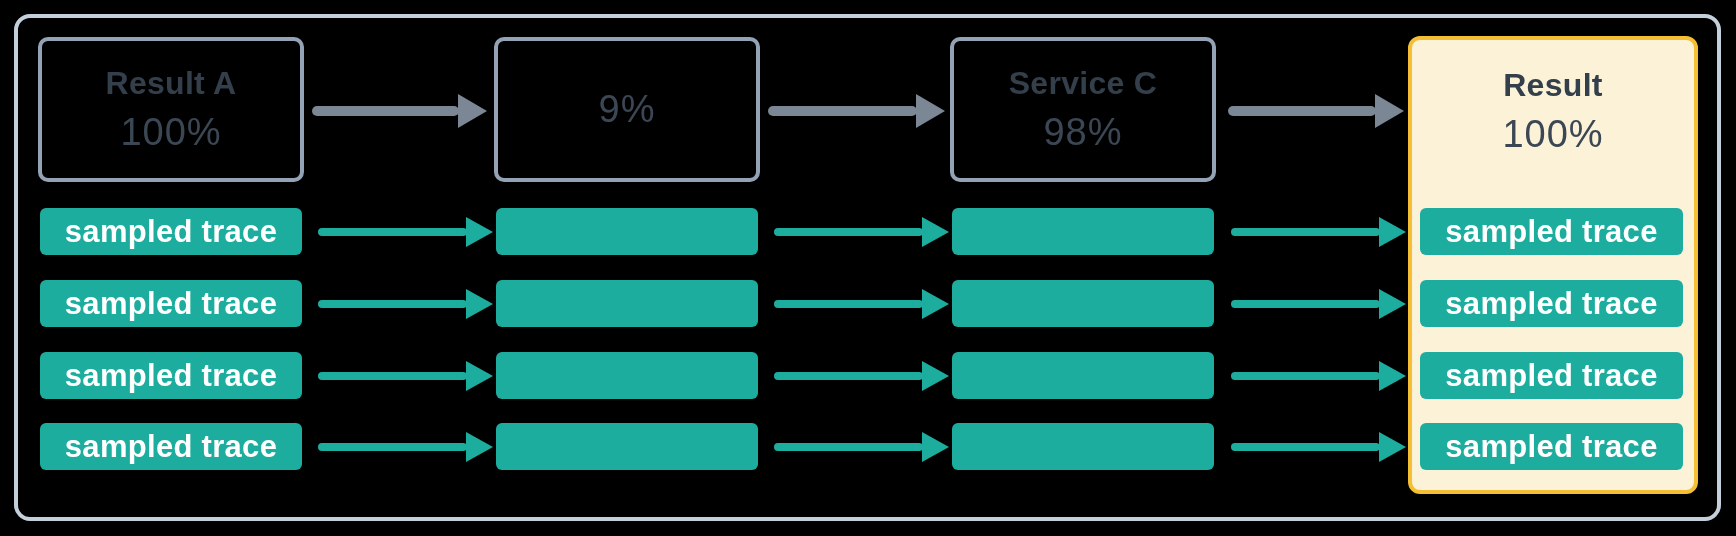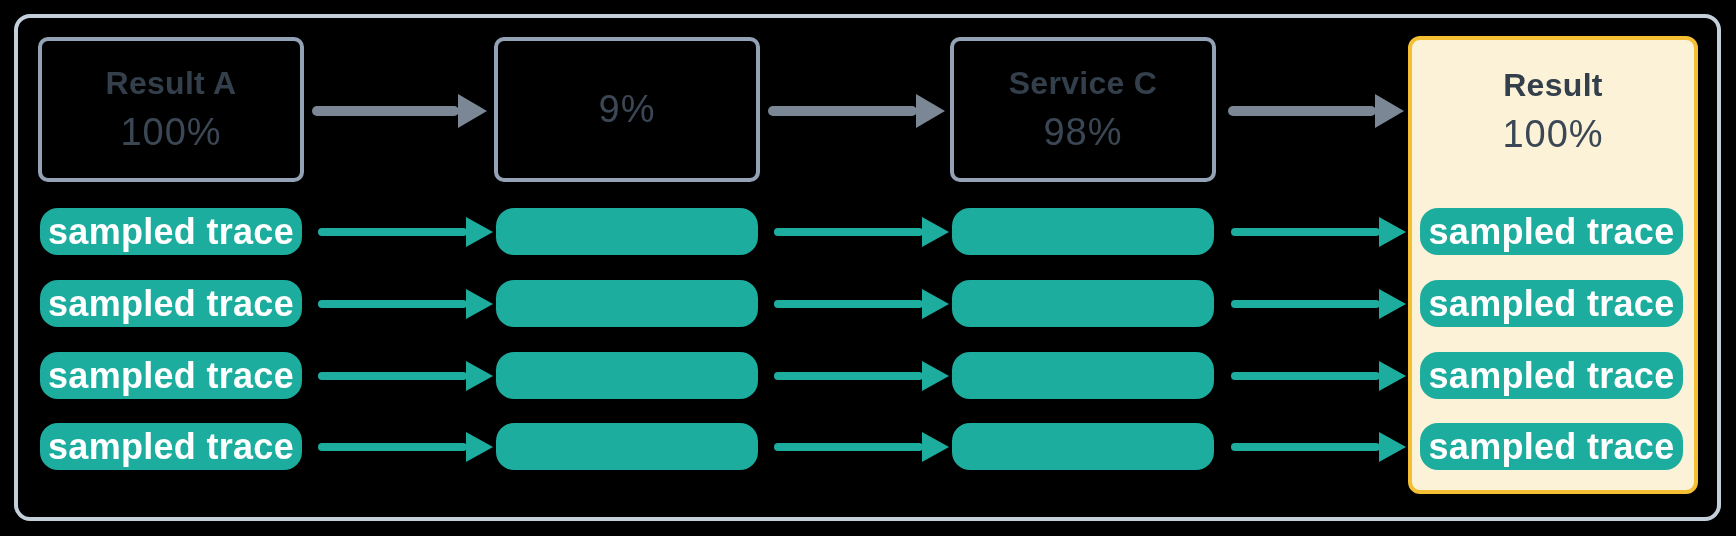--- a/index.html
+++ b/index.html
@@ -24,23 +24,23 @@
   .result-box{
     position:absolute;left:1408px;top:36px;width:290px;height:458px;box-sizing:border-box;
     background:#FBF2D7;border:4px solid #F4BF33;border-radius:12px;
   }
   .result-header{
     position:absolute;left:0;top:0;width:100%;height:142px;
     display:flex;flex-direction:column;align-items:center;justify-content:center;gap:9px;
   }
   
   .pill{
-    position:absolute;height:47px;border-radius:18px;background:#1DAD9F;
+    position:absolute;height:47px;border-radius:6px;background:#1DAD9F;
     display:flex;align-items:center;justify-content:center;
-    color:#FFFFFF;font-size:36px;font-weight:bold;letter-spacing:.3px;
+    color:#FFFFFF;font-size:31px;font-weight:bold;letter-spacing:.3px;
   }
   .colA{left:40px;width:262px}.colB{left:496px;width:262px}.colC{left:952px;width:262px}
   .r1{top:208px}.r2{top:280px}.r3{top:352px}.r4{top:423px}
   
   .pr{left:8px;width:263px}
   .pr.r1{top:168px}.pr.r2{top:240px}.pr.r3{top:312px}.pr.r4{top:383px}
   
   .arrow{position:absolute;display:flex;align-items:center;}
   .arrow .shaft{flex:1;border-radius:5px;}
   .arrow .head{width:0;height:0;margin-left:-1px;}

